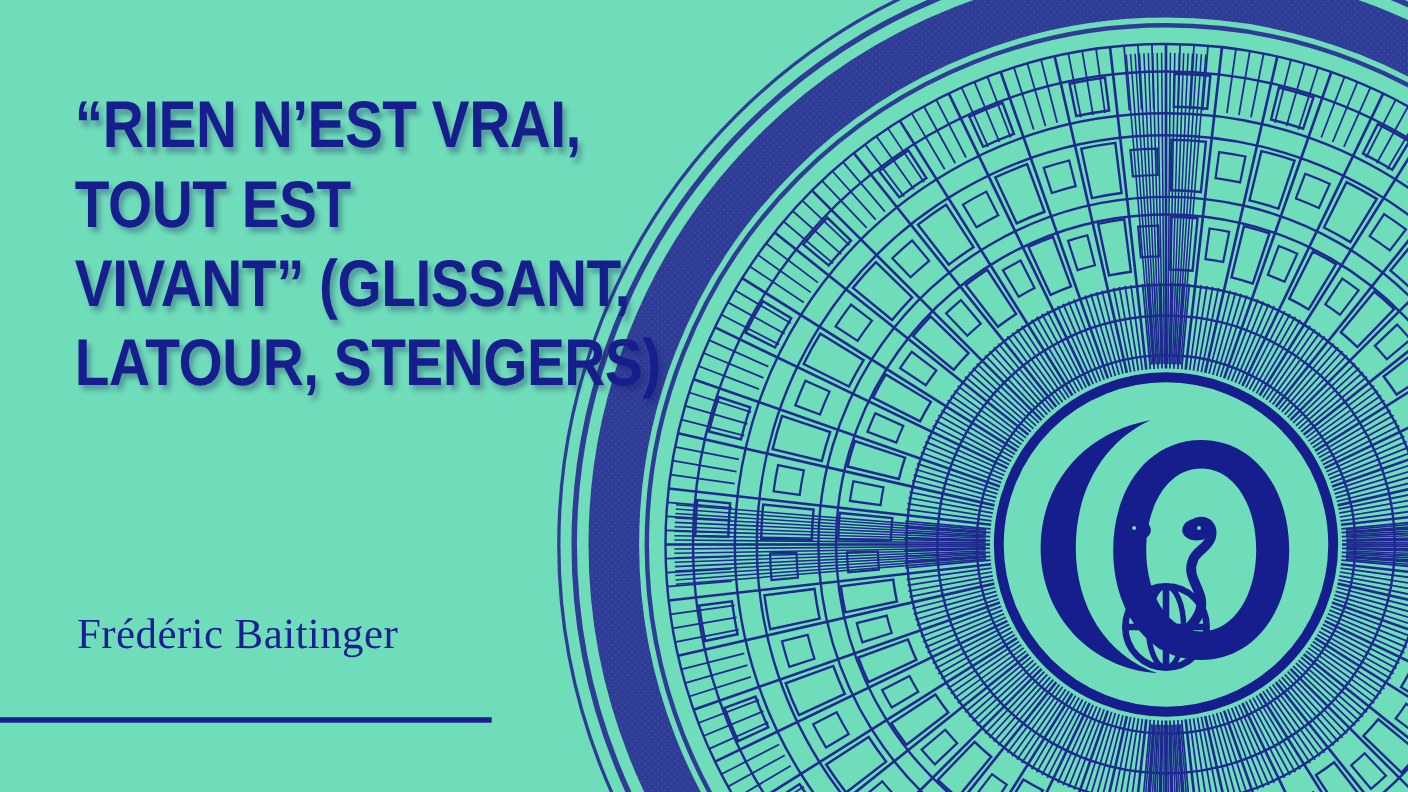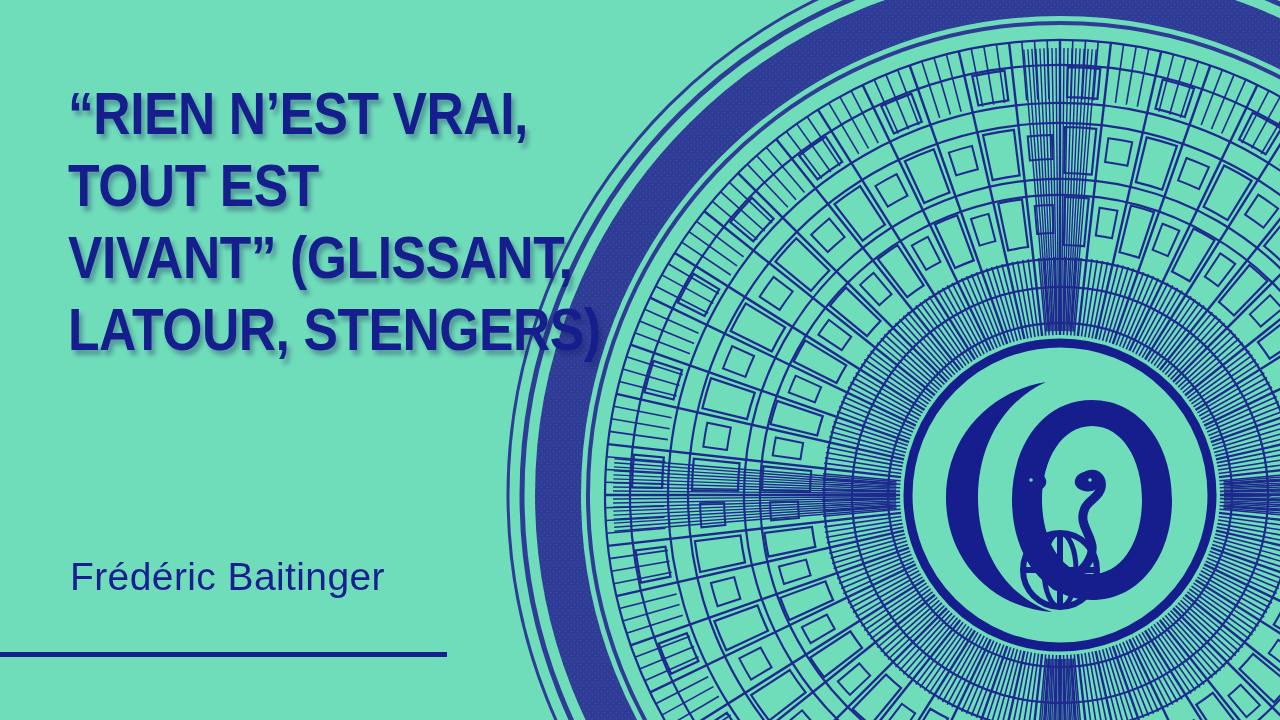--- a/index.html
+++ b/index.html
@@ -49,21 +49,21 @@
   }
 
   
   #authors-block {
     position: absolute;
     left: 70px;
     top: 552px;
     z-index: 5;
   }
   .author-line {
-    font-family: Liberation Sans, sans-serif;
+    font-family: Liberation Serif, serif;
     font-weight: 400;
     font-size: 39px;
     line-height: 49px;
     letter-spacing: 0.4px;
     color: #1A1F8F;
     white-space: nowrap;
   }
   #author-rule {
     position: absolute;
     left: 0;

